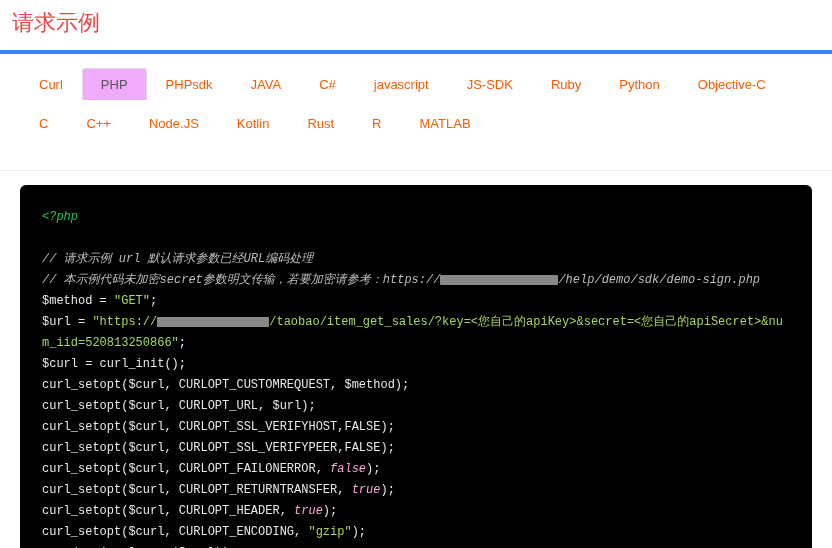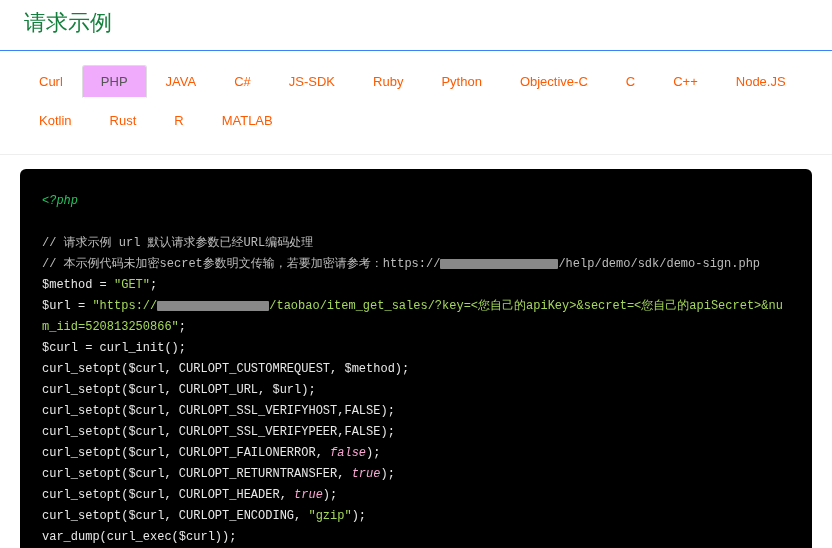--- a/index.html
+++ b/index.html
@@ -5,28 +5,28 @@
   * { box-sizing: border-box; margin: 0; padding: 0; }
   body {
     font-family: "Microsoft YaHei", "PingFang SC", Arial, sans-serif;
     background: #fff;
     color: #333;
     width: 832px;
   }
   .page-title {
     font-size: 22px;
     font-weight: 400;
-    color: #15803d;
-    padding: 8px 12px 12px 24px;
-    border-bottom: 1px solid #3b82f6;
+    color: #ef4444;
+    padding: 8px 12px 12px 12px;
+    border-bottom: 4px solid #3b82f6;
   }
   .tabs {
     display: flex;
     flex-wrap: wrap;
-    padding: 14px 20px 11px 20px;
+    padding: 14px 20px 24px 20px;
     gap: 0;
     border-bottom: 1px solid #eee;
     align-items: center;
   }
   .tab {
     color: #ff5a00;
     font-size: 13px;
     padding: 8px 18px;
     cursor: pointer;
     border: 1px solid transparent;
@@ -48,21 +48,21 @@
     border-radius: 6px;
     padding: 22px 22px;
     font-family: Consolas, Monaco, "Courier New", monospace;
     font-size: 12px;
     line-height: 1.75;
     color: #e8e8e8;
     white-space: pre-wrap;
     word-break: break-all;
   }
   .php-open { color: #22c55e; font-style: italic; }
-  .cmt { color: #bdbdbd; }
+  .cmt { color: #bdbdbd; font-style: italic; }
   .str { color: #a6d95b; }
   .bool { color: #f9a8d4; font-style: italic; }
   .censor {
     display: inline-block;
     background: #888;
     color: transparent;
     border-radius: 1px;
     vertical-align: middle;
     height: 10px;
   }
@@ -71,22 +71,24 @@
   .blank-line { height: 1.75em; }
 </style>
 </head>
 <body>
 
 <h1 class="page-title">请求示例</h1>
 
 <div class="tabs">
   <div class="tab">Curl</div>
   <div class="tab active">PHP</div>
+  <div class="tab">PHPsdk</div>
   <div class="tab">JAVA</div>
   <div class="tab">C#</div>
+  <div class="tab">javascript</div>
   <div class="tab">JS-SDK</div>
   <div class="tab">Ruby</div>
   <div class="tab">Python</div>
   <div class="tab">Objective-C</div>
   <div class="tab">C</div>
   <div class="tab">C++</div>
   <div class="tab">Node.JS</div>
   <div class="tab">Kotlin</div>
   <div class="tab">Rust</div>
   <div class="tab">R</div>

